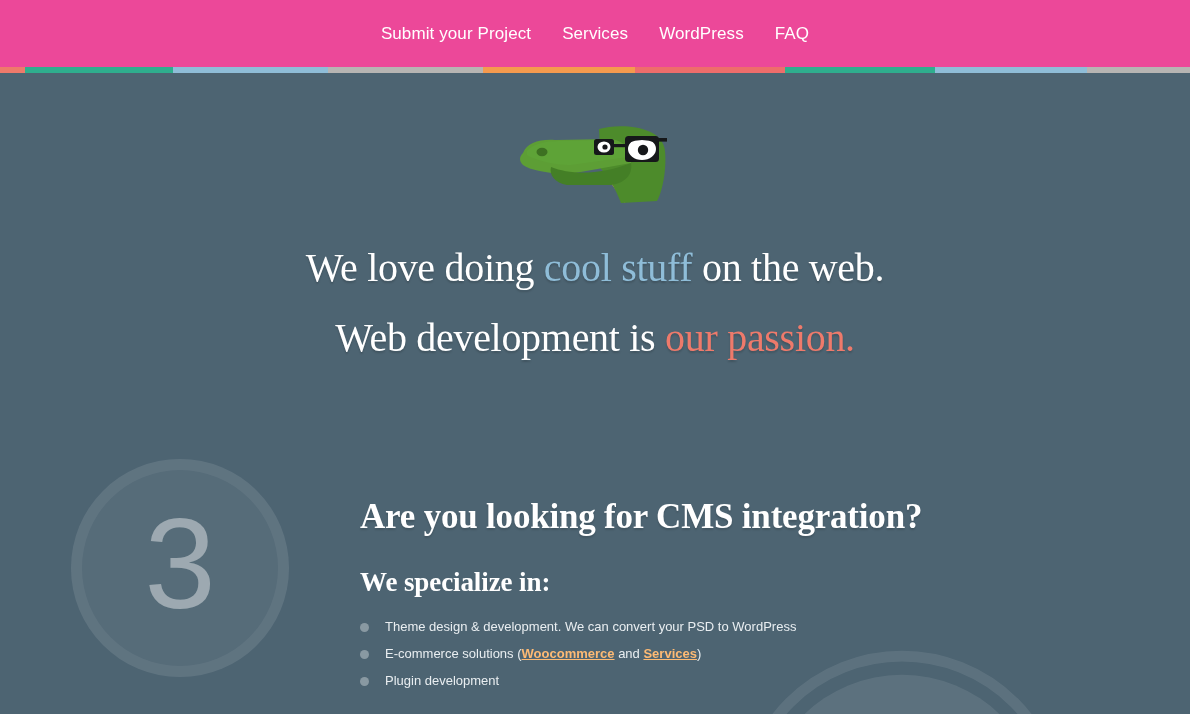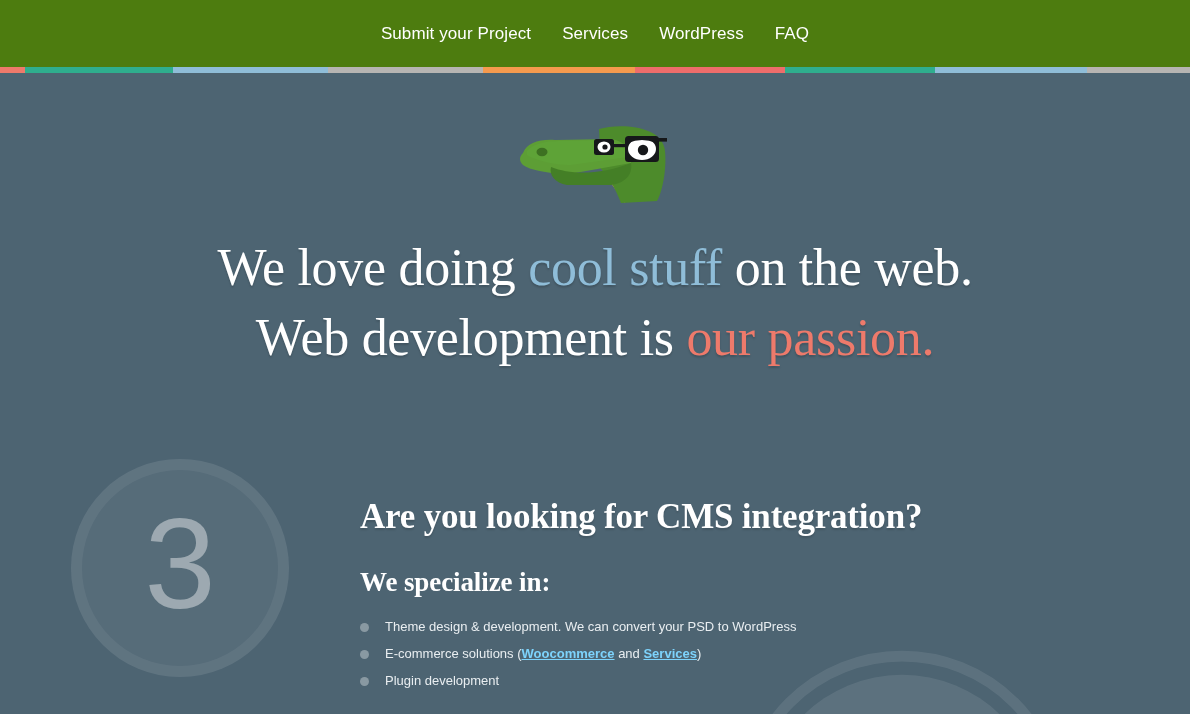--- a/index.html
+++ b/index.html
@@ -7,21 +7,21 @@
     width:1190px; height:714px;
     overflow:hidden;
     background:#4d6472;
     font-family:"Liberation Sans", sans-serif;
   }
 
   
   .navbar{
     position:relative;
     height:67px;
-    background:#4d7c0f;
+    background:#ec4899;
     display:flex;
     align-items:center;
     justify-content:center;
   }
   .nav-links{ display:flex; align-items:center; gap:31px; }
   .nav-link{
     color:#ffffff;
     font-size:17px;
     font-family:"Liberation Sans", sans-serif;
     letter-spacing:.1px;
@@ -66,21 +66,21 @@
     justify-content:center;
   }
 
   
   .headline{
     position:absolute;
     left:0; right:0;
     top:160px;
     text-align:center;
     font-family:"Liberation Serif", serif;
-    font-size:52px;
+    font-size:40px;
     line-height:70px;
     font-weight:400;
     color:#ffffff;
     text-shadow:0 2px 2px rgba(0,0,0,.17);
     letter-spacing:-.3px;
   }
   .hl-blue{ color:#8fbdd8; }
   .hl-coral{ color:#ee7a6b; }
 
   
@@ -160,21 +160,21 @@
     white-space:nowrap;
   }
   .spec-item::before{
     content:"";
     position:absolute;
     left:0; top:10px;
     width:9px; height:9px;
     border-radius:50%;
     background:rgba(255,255,255,.34);
   }
-  .spec-item b{ font-weight:700; text-decoration:underline; color:#7dd3fc;margin-top:8px; }
+  .spec-item b{ font-weight:700; text-decoration:underline; color:#fdba74;margin-top:8px; }
 </style>
 </head>
 <body>
 
 <div class="navbar">
   <div class="nav-links">
     <a class="nav-link">Submit your Project</a>
     <a class="nav-link">Services</a>
     <a class="nav-link">WordPress</a>
     <a class="nav-link">FAQ</a>

